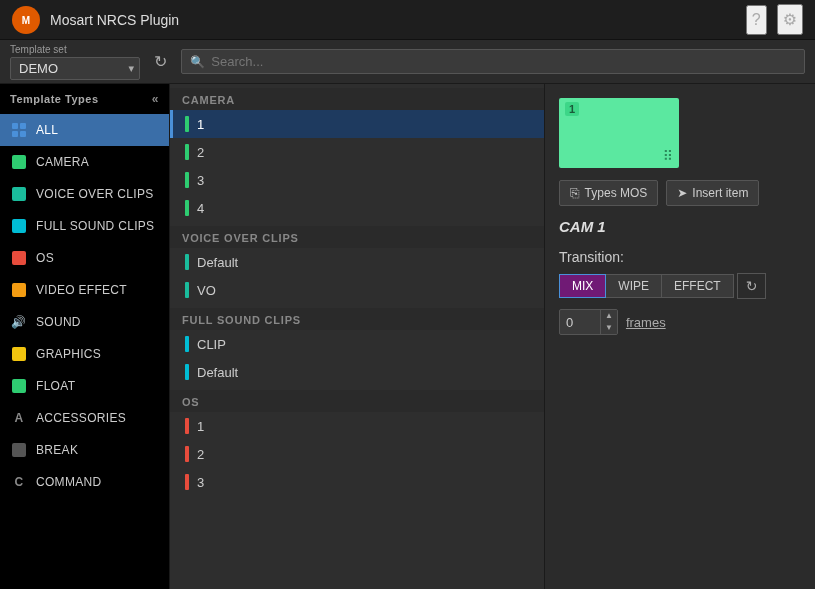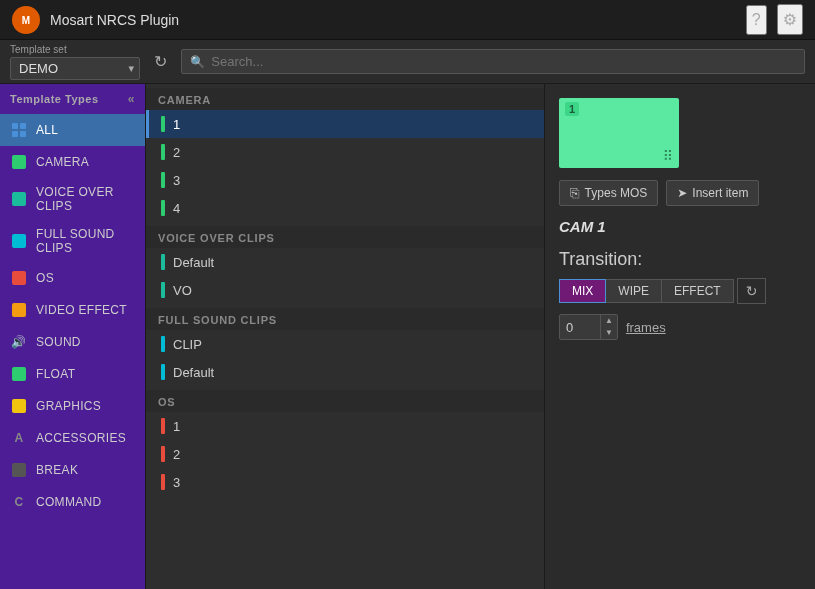--- a/index.html
+++ b/index.html
@@ -123,22 +123,22 @@
     }
 
     
     #main {
       display: flex;
       height: calc(589px - 84px);
     }
 
     
     #sidebar {
-      width: 146px;
-      background: #4c1d95;
+      width: 170px;
+      background: #000000;
       border-right: 1px solid #1a1a1a;
       overflow-y: auto;
       flex-shrink: 0;
     }
     #sidebar-header {
       display: flex;
       align-items: center;
       justify-content: space-between;
       padding: 8px 10px;
       color: #aaa;
@@ -266,21 +266,21 @@
     }
     #preview-name {
       color: #ddd;
       font-size: 15px;
       font-style: italic;
       font-weight: 600;
       margin-bottom: 14px;
     }
     #transition-label {
       color: #ccc;
-      font-size: 18px;
+      font-size: 14px;
       margin-bottom: 8px;
       font-weight: 500;
     }
     .transition-tabs {
       display: flex;
       gap: 0;
       margin-bottom: 10px;
       align-items: center;
     }
     .trans-tab {
@@ -433,29 +433,29 @@
           <span>VIDEO EFFECT</span>
         </div>
         <div class="sidebar-item">
           <div class="sidebar-icon">
             <span style="font-size: 12px;">🔊</span>
           </div>
           <span>SOUND</span>
         </div>
         <div class="sidebar-item">
           <div class="sidebar-icon">
+            <span style="display: inline-block; width: 14px; height: 14px; background: rgb(241, 196, 15); border-radius: 2px;"></span>
+          </div>
+          <span>GRAPHICS</span>
+        </div>
+        <div class="sidebar-item">
+          <div class="sidebar-icon">
             <span style="display: inline-block; width: 14px; height: 14px; background: rgb(46, 204, 113); border-radius: 2px;"></span>
           </div>
           <span>FLOAT</span>
-        </div>
-        <div class="sidebar-item">
-          <div class="sidebar-icon">
-            <span style="display: inline-block; width: 14px; height: 14px; background: rgb(241, 196, 15); border-radius: 2px;"></span>
-          </div>
-          <span>GRAPHICS</span>
         </div>
         <div class="sidebar-item">
           <div class="sidebar-icon">
             <span style="font-weight: bold; color: rgb(136, 136, 136); font-size: 12px;">A</span>
           </div>
           <span>ACCESSORIES</span>
         </div>
         <div class="sidebar-item">
           <div class="sidebar-icon">
             <span style="display: inline-block; width: 14px; height: 14px; background: rgb(85, 85, 85); border-radius: 2px;"></span>

